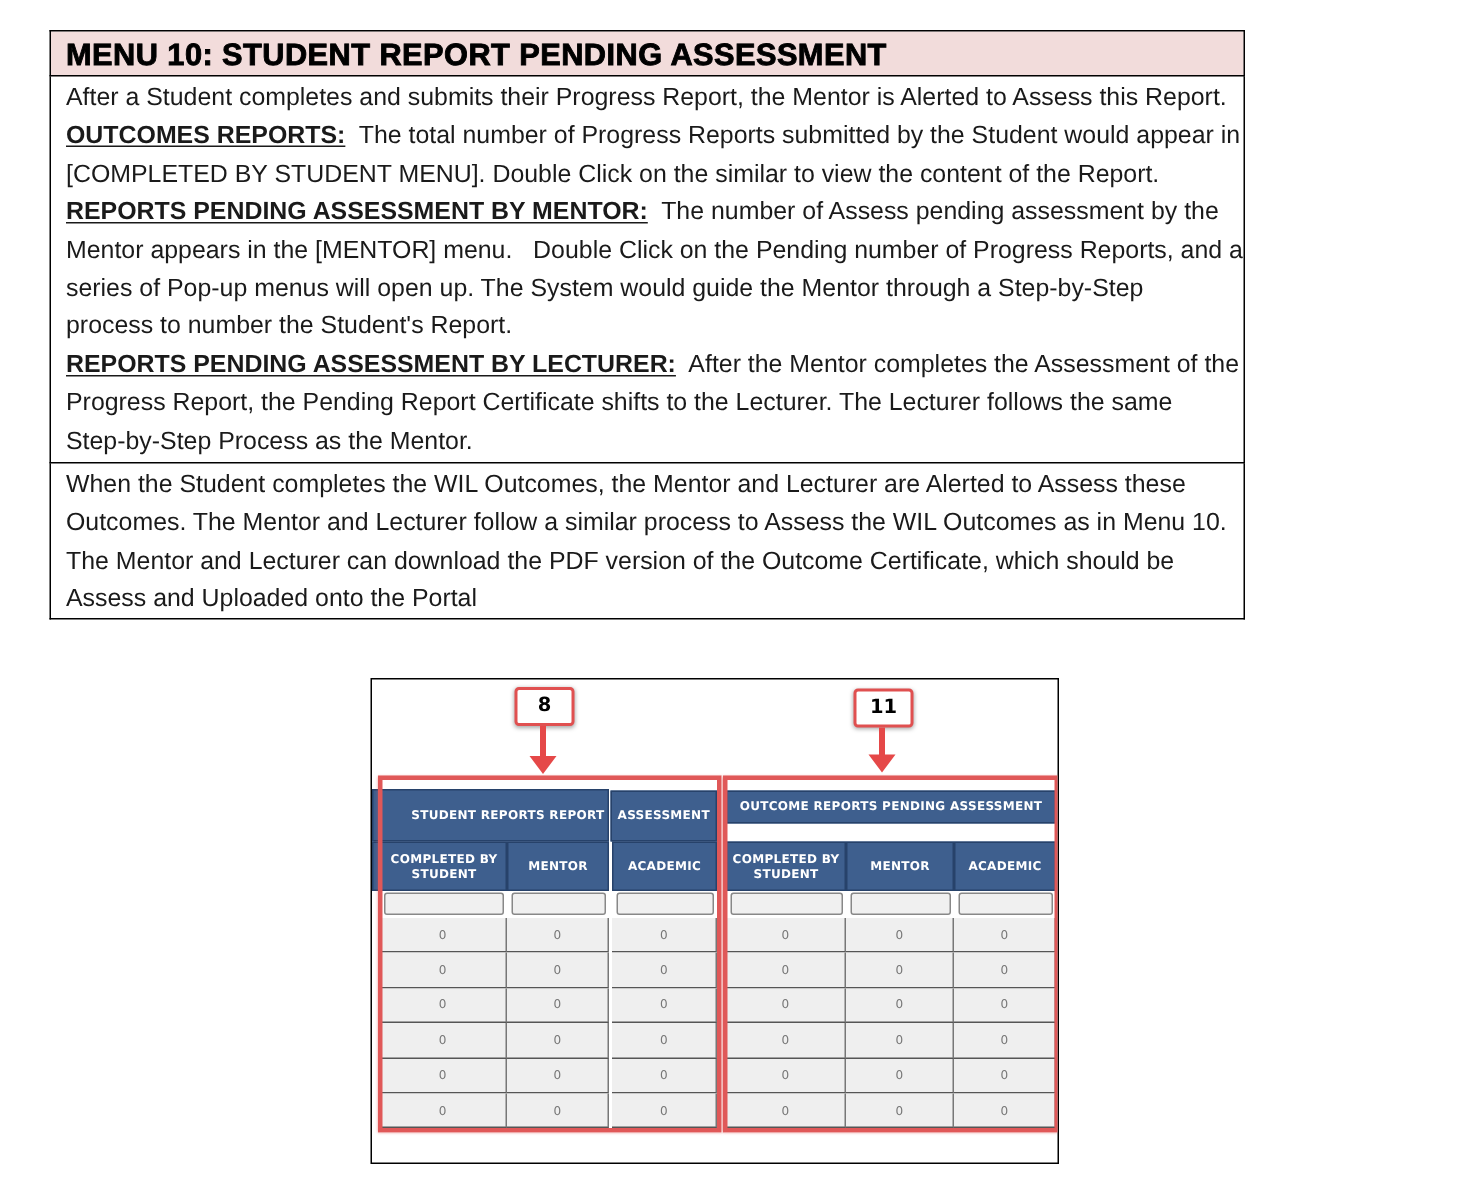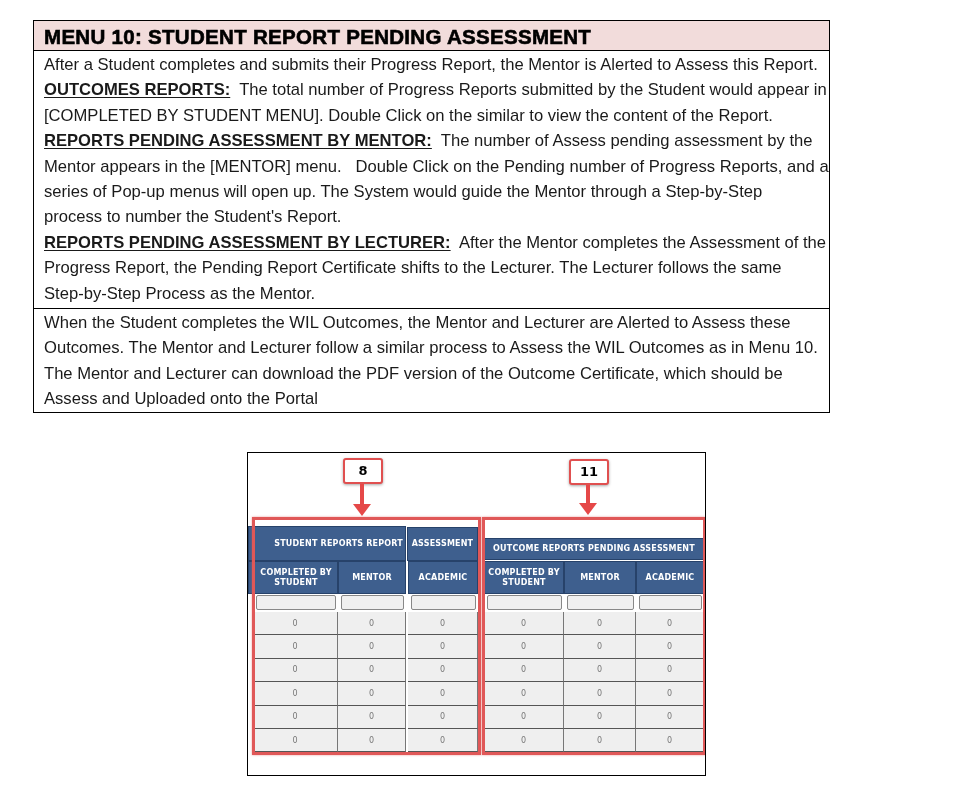--- a/index.html
+++ b/index.html
@@ -100,21 +100,21 @@
   <div class="arrow-head" style="left:331px; top:50px;"></div>
 
   <div id="grid" class="grid">
 
     <div class="hdr" style="left:0; top:0; width:158px; height:35px; justify-content:flex-end; padding-right:2px;">
       <span>STUDENT REPORTS REPORT</span>
     </div>
     <div class="hdr" style="left:159px; top:1px; width:71px; height:34px;">
       <span>ASSESSMENT</span>
     </div>
-    <div class="hdr" style="left:236px; top:12px; width:220px; height:22px;">
+    <div class="hdr" style="left:236px; top:1px; width:220px; height:22px;">
       <span>OUTCOME REPORTS PENDING ASSESSMENT</span>
     </div>
 
     <div class="hdr" style="left:0; top:35px; width:90px; height:33px; padding-left:6px;">COMPLETED BY STUDENT</div>
     <div class="hdr" style="left:90px; top:35px; width:68px; height:33px;">MENTOR</div>
     <div class="hdr" style="left:160px; top:35px; width:70px; height:33px;">ACADEMIC</div>
     <div class="hdr" style="left:236px; top:35px; width:80px; height:33px;">COMPLETED BY STUDENT</div>
     <div class="hdr" style="left:316px; top:35px; width:72px; height:33px;">MENTOR</div>
     <div class="hdr" style="left:388px; top:35px; width:68px; height:33px;">ACADEMIC</div>
   <input class="filt" style="left: 8px; top: 69px; width: 80px;">

